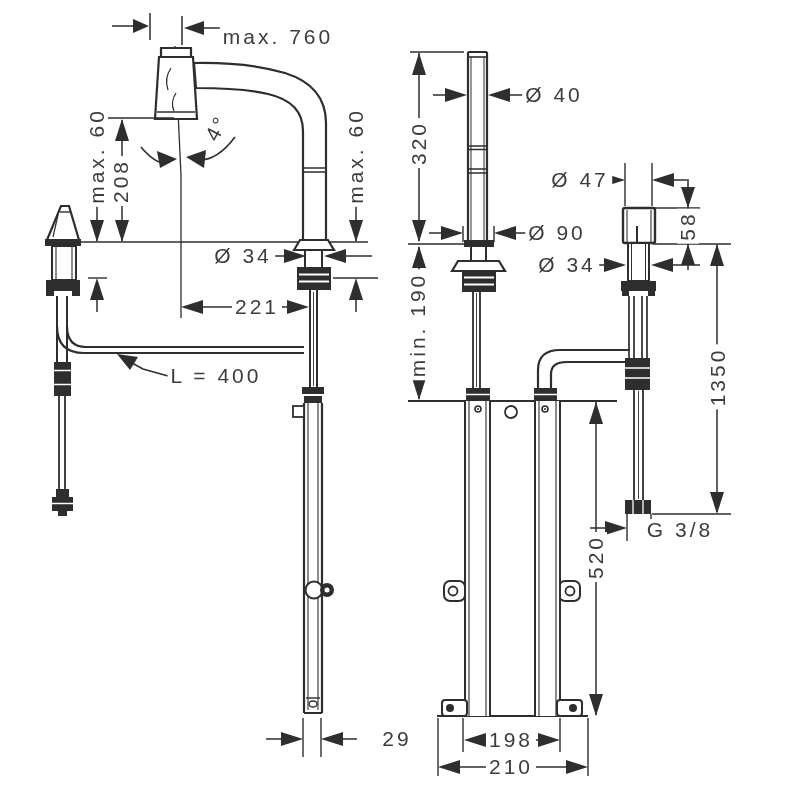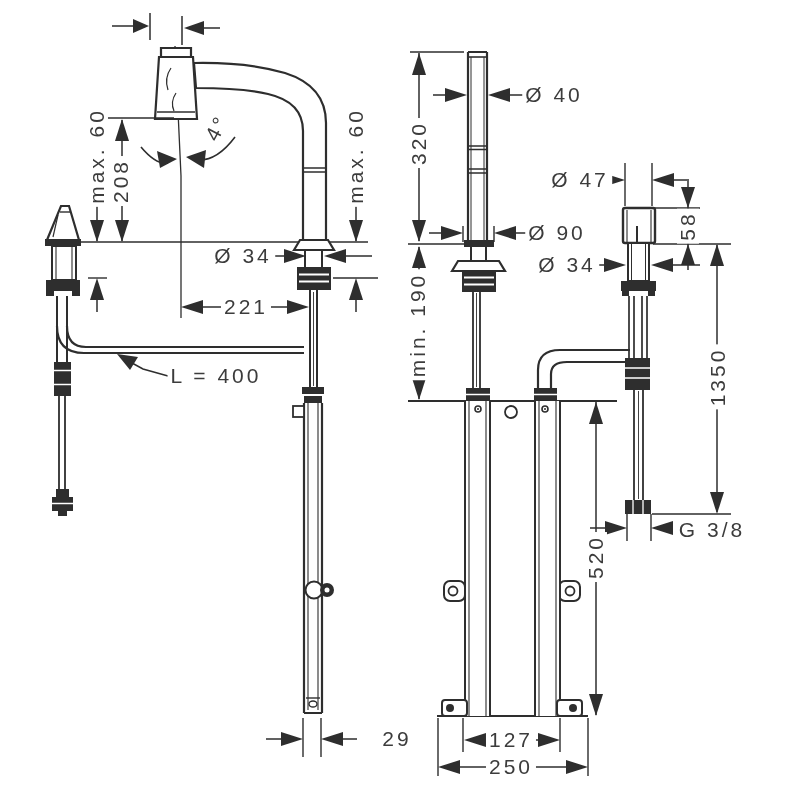--- a/index.html
+++ b/index.html
@@ -238,35 +238,36 @@
     <polygon class="fl" points="464,740 486,733 486,747"></polygon>
     <polygon class="fl" points="560,740 538,733 538,747"></polygon>
 
     <path class="ln" stroke-width="1.4" d="M438,718 V776 M588,718 V776"></path>
     <path class="ln" stroke-width="1.5" d="M460,767 H566"></path>
     <polygon class="fl" points="438,767 460,760 460,774"></polygon>
     <polygon class="fl" points="588,767 566,760 566,774"></polygon>
   </g>
 </svg>
 
+<div class="lbl" style="left:278px;top:37px">max. 760</div>
 <div class="lbl v" style="left:97px;top:156px">max. 60</div>
 <div class="lbl v" style="left:121px;top:181px">208</div>
 <div class="lbl r62" style="left:217px;top:128px">4°</div>
 <div class="lbl v" style="left:356px;top:156px">max. 60</div>
 <div class="lbl" style="left:243px;top:256px">Ø 34</div>
-<div class="lbl" style="left:246px;top:307px">221</div>
+<div class="lbl" style="left:257px;top:307px">221</div>
 <div class="lbl" style="left:216px;top:376px">L = 400</div>
 <div class="lbl" style="left:397px;top:739px">29</div>
 
 <div class="lbl v" style="left:419px;top:143px">320</div>
 <div class="lbl" style="left:554px;top:95px">Ø 40</div>
 <div class="lbl" style="left:580px;top:180px">Ø 47</div>
 <div class="lbl v" style="left:688px;top:226px">58</div>
 <div class="lbl" style="left:557px;top:233px">Ø 90</div>
 <div class="lbl" style="left:567px;top:265px">Ø 34</div>
 <div class="lbl v" style="left:418px;top:325px">min. 190</div>
 <div class="lbl v" style="left:718px;top:377px">1350</div>
-<div class="lbl" style="left:712px;top:530px">G 3/8</div>
+<div class="lbl" style="left:680px;top:530px">G 3/8</div>
 <div class="lbl v" style="left:596px;top:557px">520</div>
-<div class="lbl" style="left:511px;top:740px">127</div>
-<div class="lbl" style="left:511px;top:767px">250</div>
+<div class="lbl" style="left:511px;top:740px">198</div>
+<div class="lbl" style="left:511px;top:767px">210</div>
 
 </div>
 
 </body></html>

